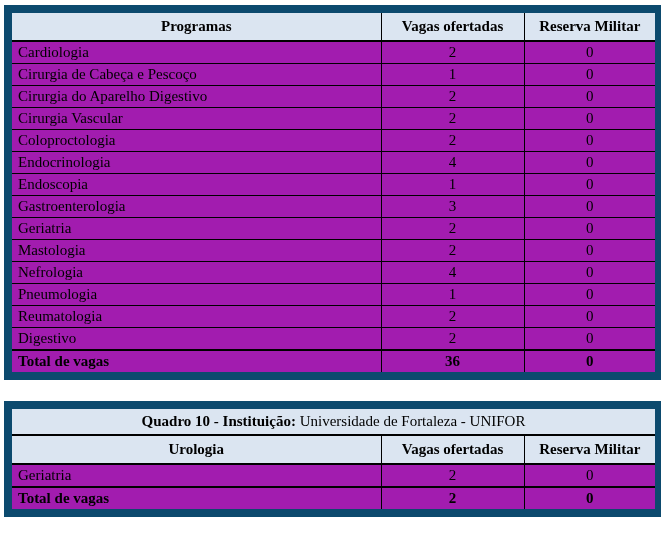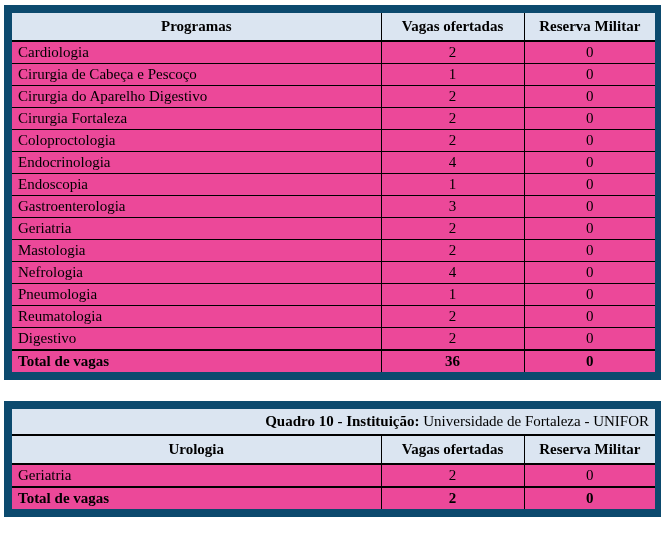--- a/index.html
+++ b/index.html
@@ -41,35 +41,35 @@
   }
   .doc-table th {
     background: var(--header-bg, #dbe5f1);
     font-weight: bold;
     text-align: center;
     height: 25px;
     border-bottom: 2px solid #000000;
   }
   .doc-table td {
     height: 19px;
-    background: #ec4899;
+    background: #a21caf;
   }
   .doc-table td.num {
     text-align: center;
   }
   .doc-table tr.total-row td {
     border-top: 2px solid #000000;
     font-weight: bold;
     margin-left: 36px;
   }
   .doc-table tr.caption-row td {
     background: var(--header-bg, #dbe5f1);
     border-bottom: 2px solid #000000;
     height: 23px;
-    text-align: right;
+    text-align: center;
     margin-left: 44px;
   }
   .caption-bold { font-weight: bold; }
 </style>
 </head>
 <body>
 
 <div class="page">
 
   <table class="doc-table">
@@ -95,21 +95,21 @@
         <td>Cirurgia de Cabeça e Pescoço</td>
         <td class="num">1</td>
         <td class="num">0</td>
       </tr>
       <tr>
         <td>Cirurgia do Aparelho Digestivo</td>
         <td class="num">2</td>
         <td class="num">0</td>
       </tr>
       <tr>
-        <td>Cirurgia Fortaleza</td>
+        <td>Cirurgia Vascular</td>
         <td class="num">2</td>
         <td class="num">0</td>
       </tr>
       <tr>
         <td>Coloproctologia</td>
         <td class="num">2</td>
         <td class="num">0</td>
       </tr>
       <tr>
         <td>Endocrinologia</td>

